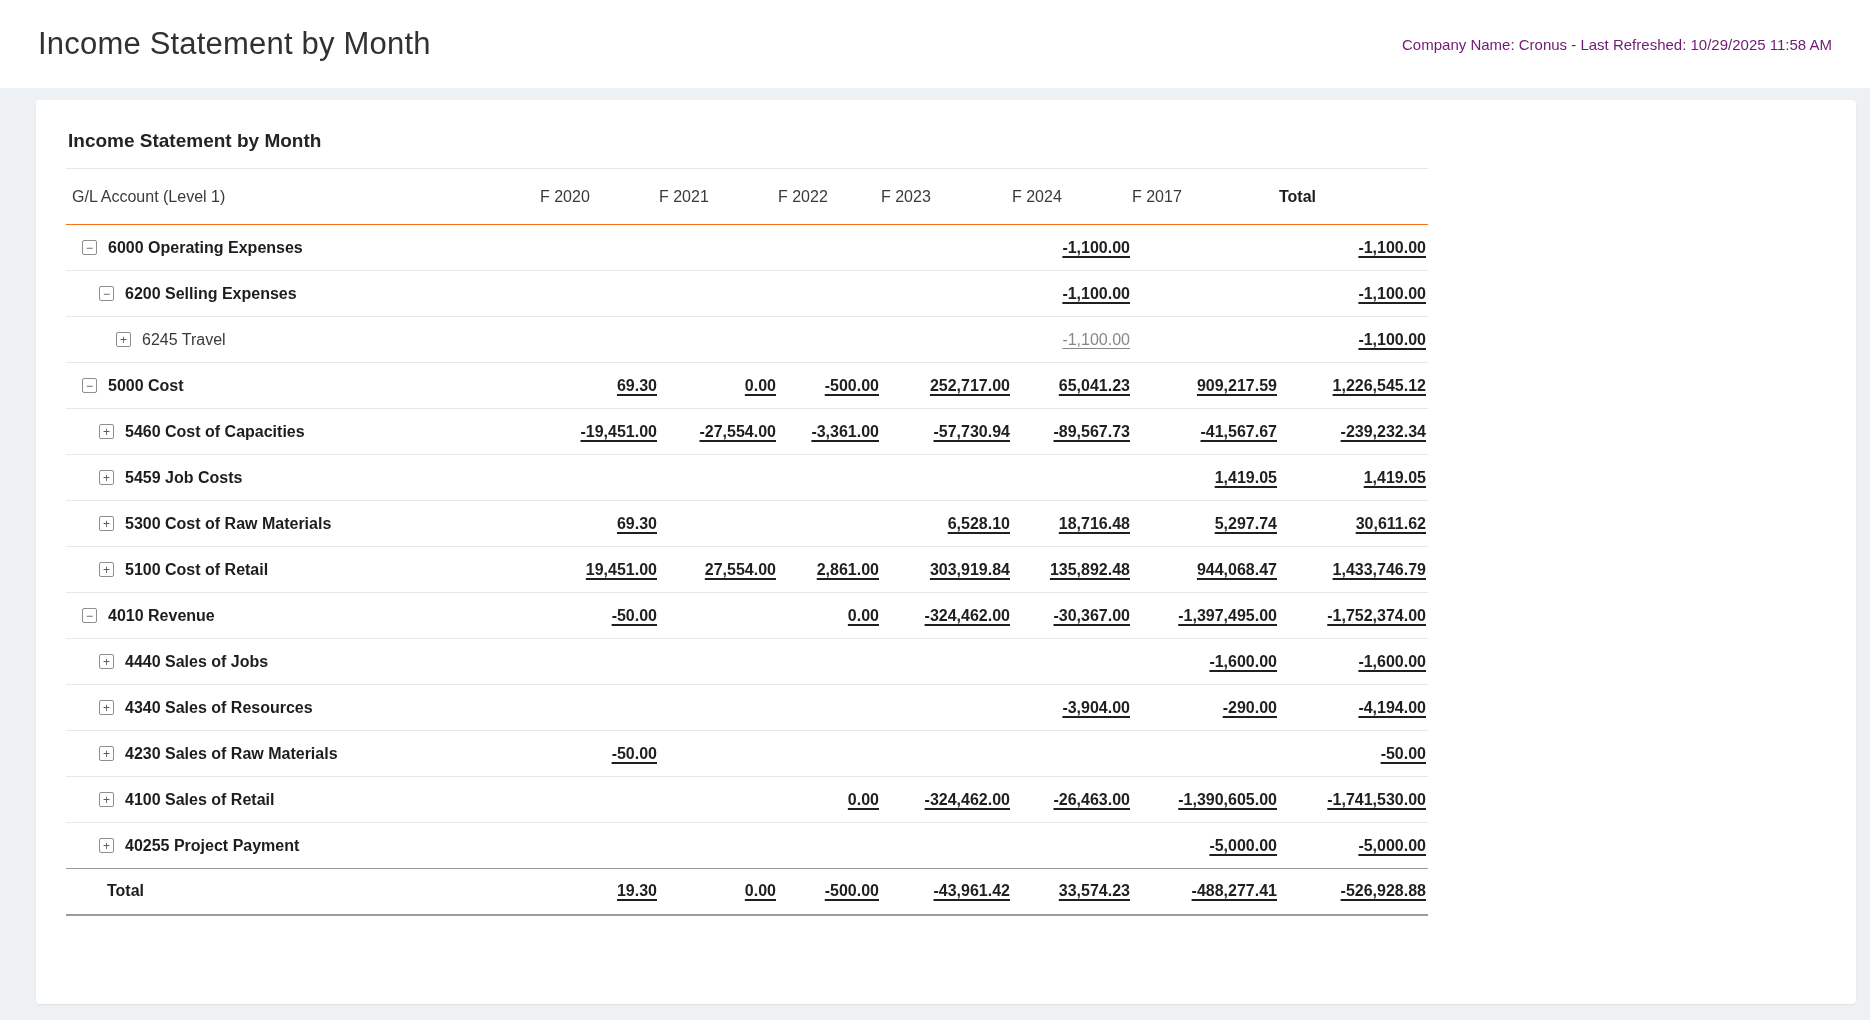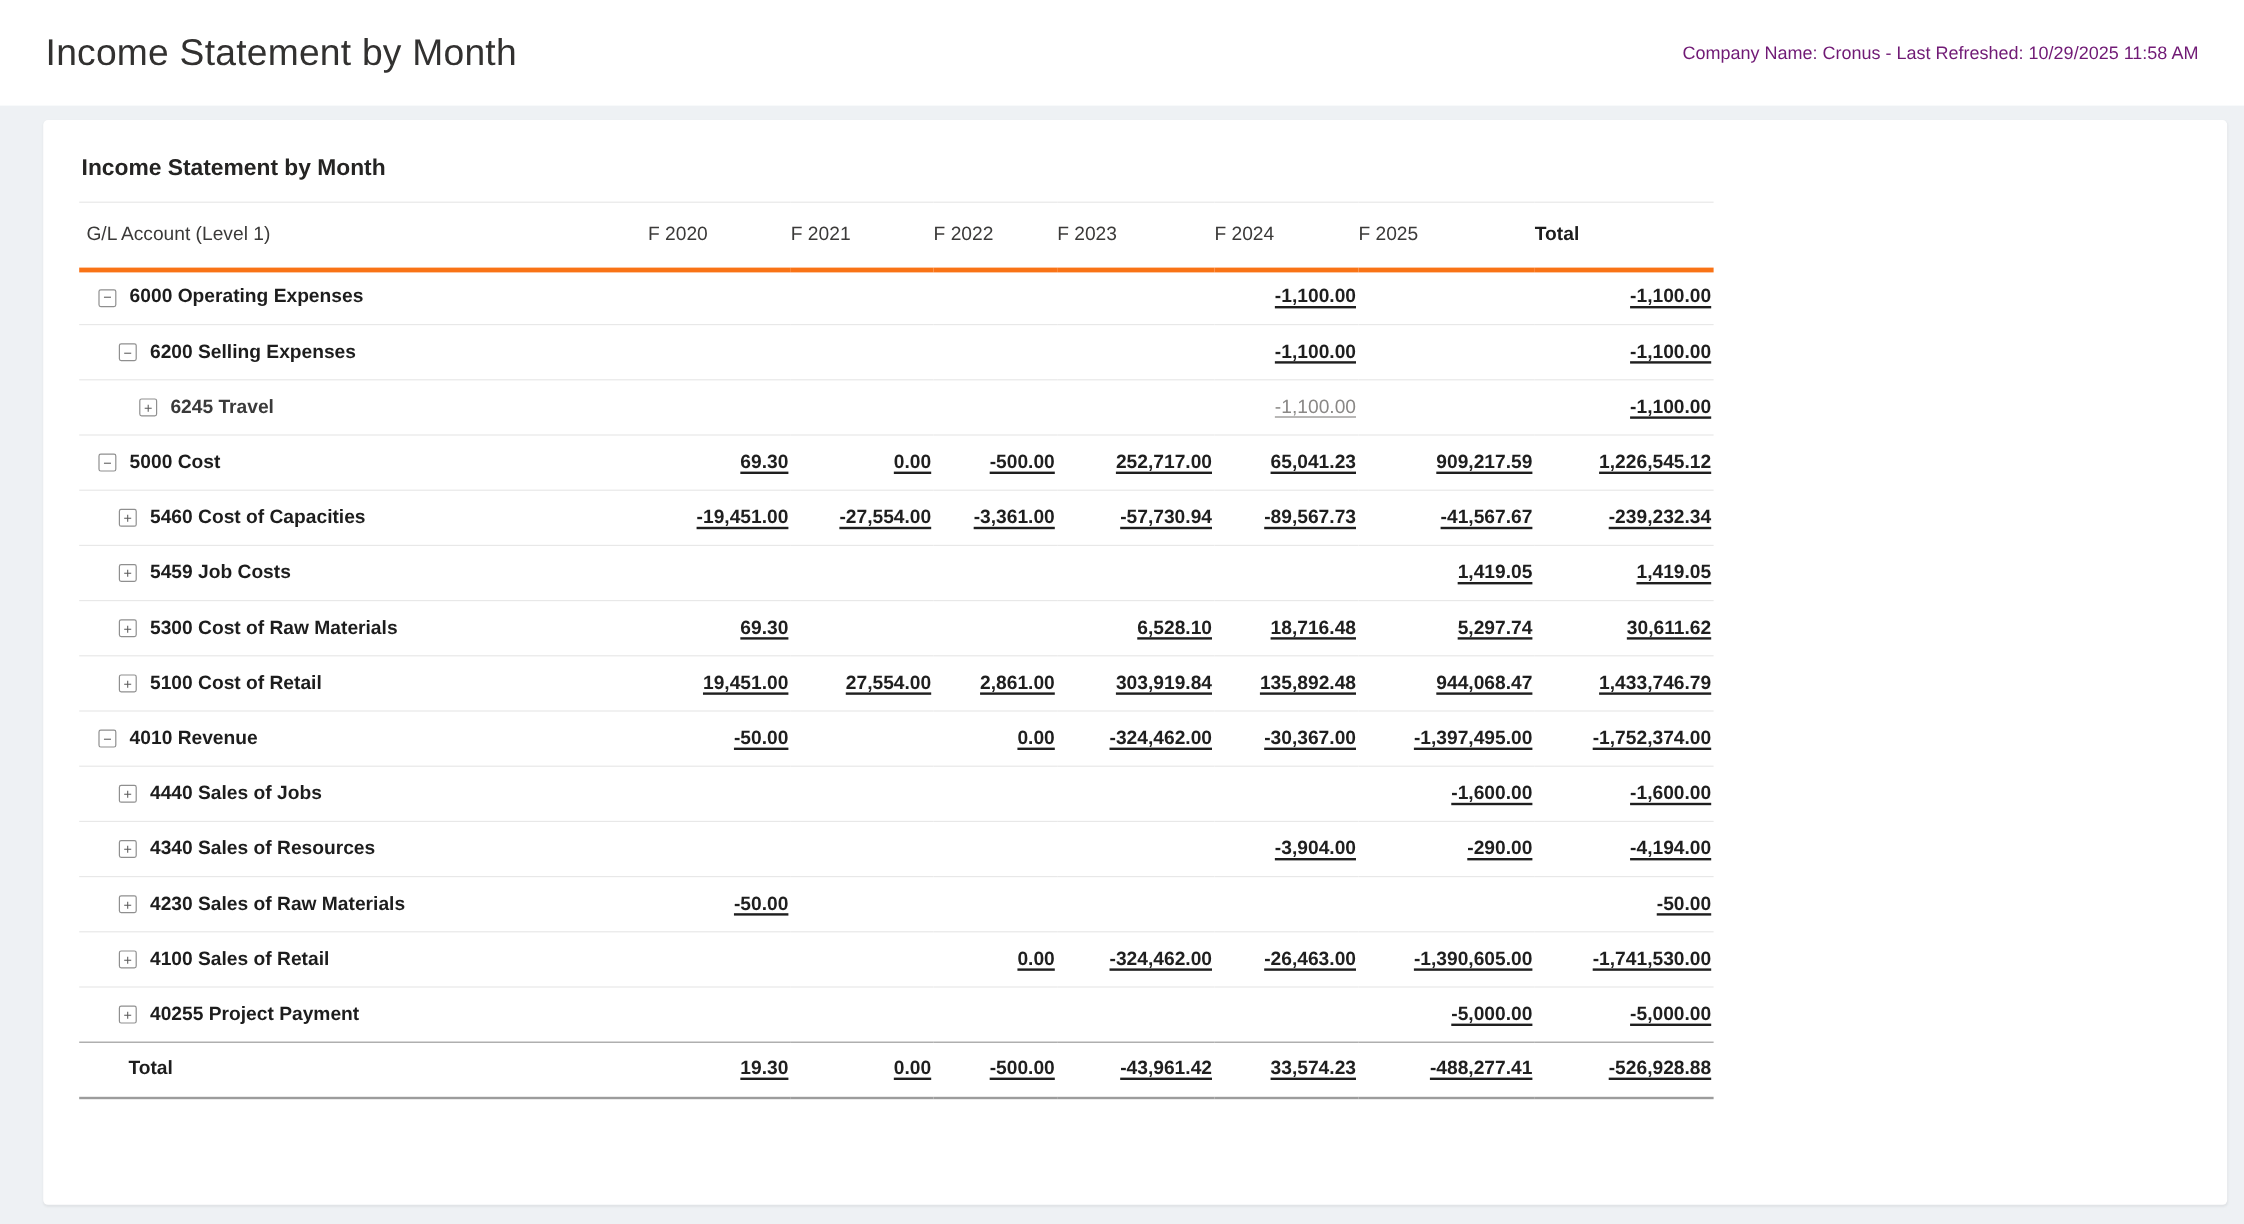--- a/index.html
+++ b/index.html
@@ -53,21 +53,21 @@
     table-layout: fixed;
     width: 1362px;
     font-size: 16px;
   }
   thead th {
     font-weight: 400;
     color: #3b3a39;
     height: 56px;
     vertical-align: middle;
     border-top: 1px solid #e8e8e8;
-    border-bottom: 4px solid #f97316;
+    border-bottom: 1px solid #f97316;
     white-space: nowrap;
   }
   th.label-col { text-align: left; padding-left: 6px; }
   th.num-col { text-align: left; }
   th.total-col { font-weight: 700; color: #1d1d1d; }
 
   tbody td {
     height: 46px;
     vertical-align: middle;
     border-top: 1px solid #e8e8e8;
@@ -97,21 +97,21 @@
     font-size: 12px;
     line-height: 1;
     font-weight: 400;
     color: #5a5a5a;
     margin-right: 11px;
     flex: none;
     cursor: pointer;
     background: #fff;
   }
 
-  tr.muted .account-label { font-weight: 700; color: #3a3a3a; text-align: center; }
+  tr.muted .account-label { font-weight: 400; color: #3a3a3a; text-align: center; }
 
   .value-cell { text-align: right; padding-right: 2px; }
   .value-link {
     font-weight: 700;
     color: #1f1f1f;
     text-decoration: underline;
     text-underline-offset: 3px;
     text-decoration-thickness: 1.5px;
     cursor: pointer;
   }
@@ -145,21 +145,21 @@
         <col style="width:149px">
       </colgroup>
       <thead>
         <tr>
           <th class="label-col">G/L Account (Level 1)</th>
           <th class="num-col">F 2020</th>
           <th class="num-col">F 2021</th>
           <th class="num-col">F 2022</th>
           <th class="num-col">F 2023</th>
           <th class="num-col">F 2024</th>
-          <th class="num-col">F 2025</th>
+          <th class="num-col">F 2017</th>
           <th class="num-col total-col">Total</th>
         </tr>
       </thead>
       <tbody>
           <tr class="level-1">
             <td class="label-cell">
               <div class="label-inner">
                 <span class="toggle">−</span>
                 <span class="account-label">6000 Operating Expenses</span>
               </div>

